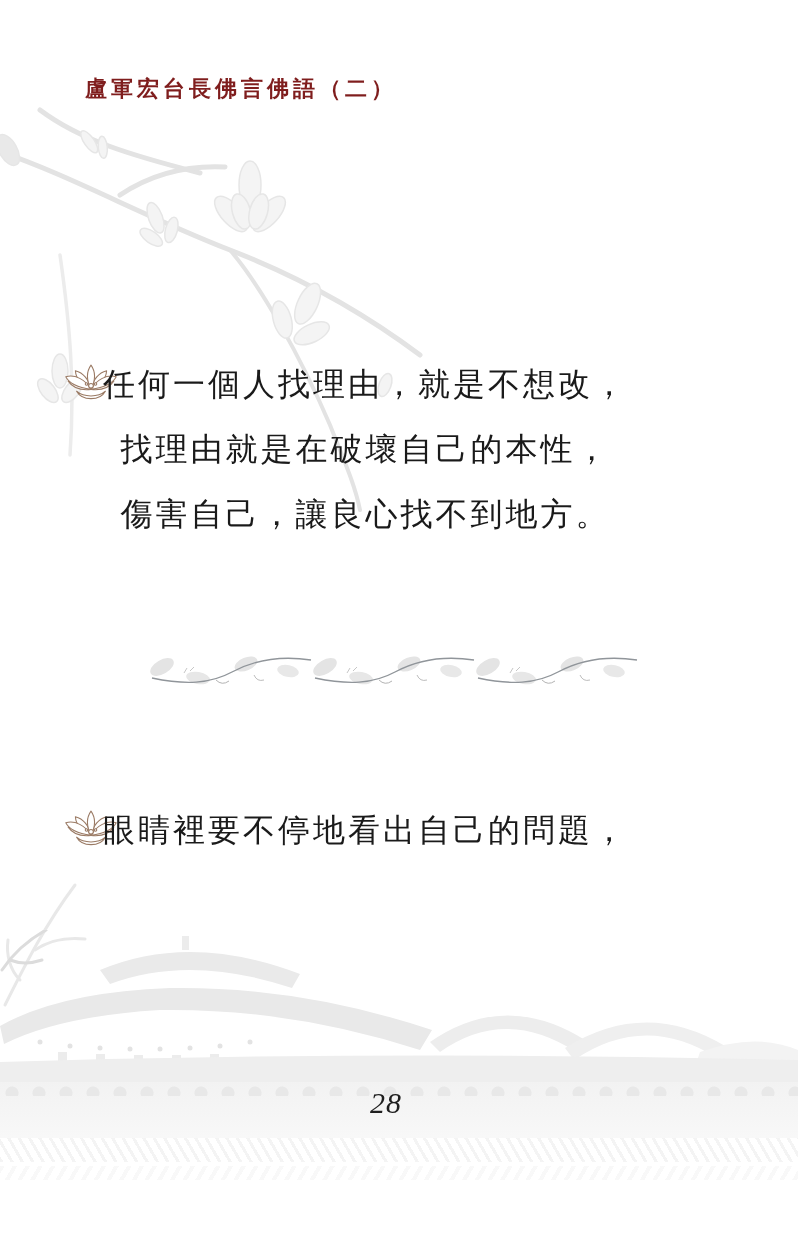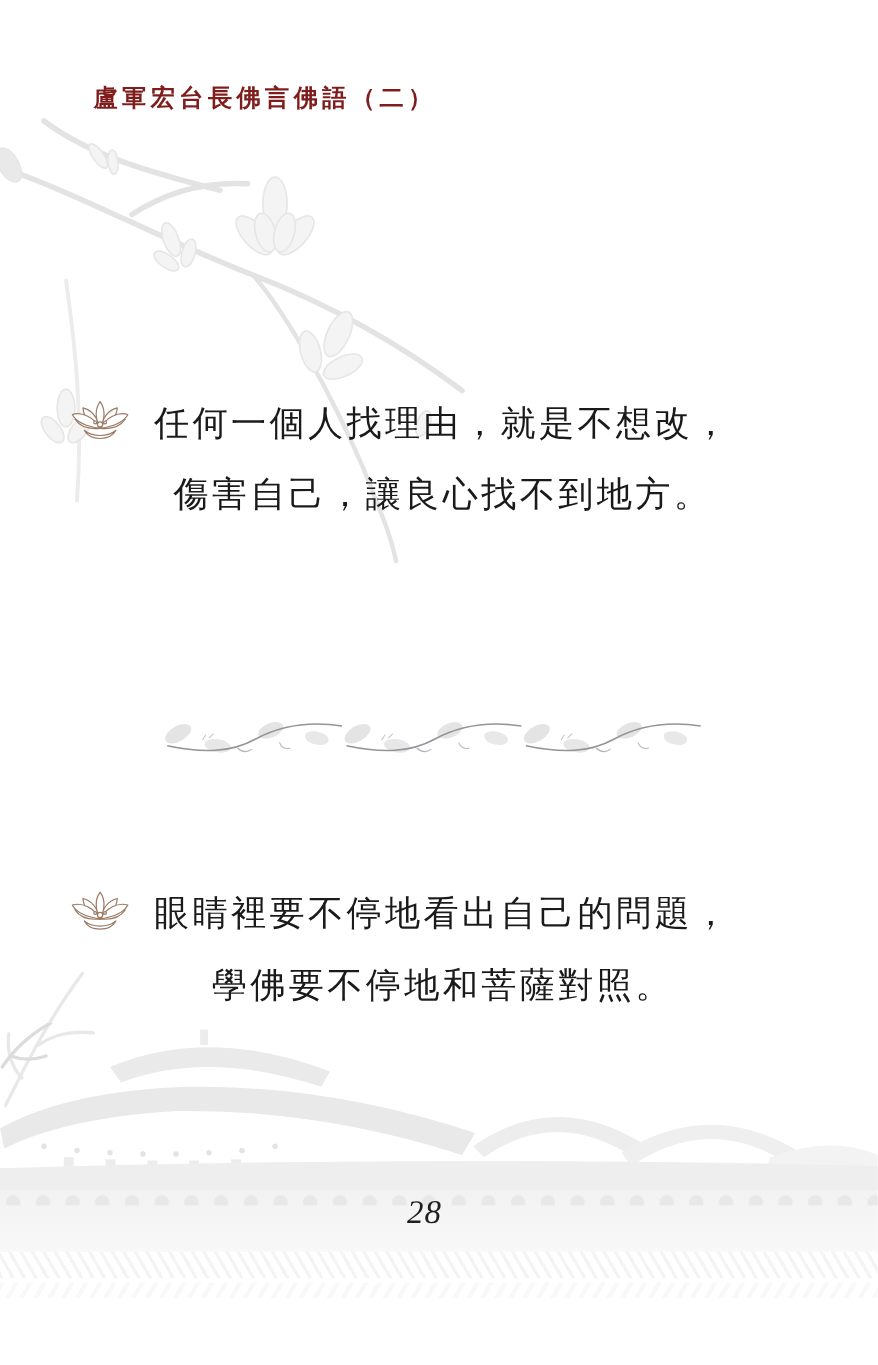--- a/index.html
+++ b/index.html
@@ -15,21 +15,20 @@
     position:absolute;left:85px;top:74px;
     font-size:22px;letter-spacing:4px;color:#7f1d1d;font-weight:600;
     white-space:nowrap;
   }
 
   
   .quote-block{
     position:absolute;left:0;width:731px;text-align:center;
     font-size:32px;line-height:65px;letter-spacing:3px;color:#1a1a1a;
     white-space:nowrap;
-    padding-left:37px;
   }
   .quote-block .quote-line{display:block;}
   #quote-1{top:352px;}
   #quote-2{top:798px;}
 
   .lotus-marker{position:absolute;width:54px;height:48px;}
   #lotus-1{left:64px;top:360px;}
   #lotus-2{left:64px;top:806px;}
 
   
@@ -177,20 +176,21 @@
     <path d="M30,32 C16,30 6,26 2,18 C12,15 24,21 30,32 Z"></path>
     <path d="M30,32 C44,30 54,26 58,18 C48,15 36,21 30,32 Z"></path>
     <path d="M14,34 C20,45 40,45 46,34 C38,41 22,41 14,34 Z"></path>
     <circle cx="30" cy="28" r="2.6"></circle>
     <circle cx="25" cy="26" r="1.4"></circle>
     <circle cx="35" cy="26" r="1.4"></circle>
   </g>
 </svg>
 <div id="quote-1" class="quote-block">
   <span class="quote-line">任何一個人找理由，就是不想改，</span>
+  <span class="quote-line">找理由就是在破壞自己的本性，</span>
   <span class="quote-line">傷害自己，讓良心找不到地方。</span>
 </div>
 
 <svg class="divider-wrap" viewBox="0 0 490 40">
   <g id="vine-unit">
     <ellipse cx="12" cy="16" rx="13" ry="7" fill="#e4e4e4" transform="rotate(-30 12 16)"></ellipse>
     <ellipse cx="48" cy="27" rx="12" ry="6" fill="#e7e7e7" transform="rotate(10 48 27)"></ellipse>
     <ellipse cx="96" cy="13" rx="12" ry="6.5" fill="#e4e4e4" transform="rotate(-22 96 13)"></ellipse>
     <ellipse cx="138" cy="20" rx="11" ry="6" fill="#e8e8e8" transform="rotate(12 138 20)"></ellipse>
     <path d="M2,27 C35,34 60,33 82,21 C108,7 135,5 161,9" fill="none" stroke="#90959a" stroke-width="1.4"></path>
@@ -220,16 +220,15 @@
     <path d="M30,32 C16,30 6,26 2,18 C12,15 24,21 30,32 Z"></path>
     <path d="M30,32 C44,30 54,26 58,18 C48,15 36,21 30,32 Z"></path>
     <path d="M14,34 C20,45 40,45 46,34 C38,41 22,41 14,34 Z"></path>
     <circle cx="30" cy="28" r="2.6"></circle>
     <circle cx="25" cy="26" r="1.4"></circle>
     <circle cx="35" cy="26" r="1.4"></circle>
   </g>
 </svg>
 <div id="quote-2" class="quote-block">
   <span class="quote-line">眼睛裡要不停地看出自己的問題，</span>
-  <span class="quote-line">學佛要不停地和菩薩對照。</span>
 </div>
 
 <div class="page-number">28</div>
 
 </body></html>

